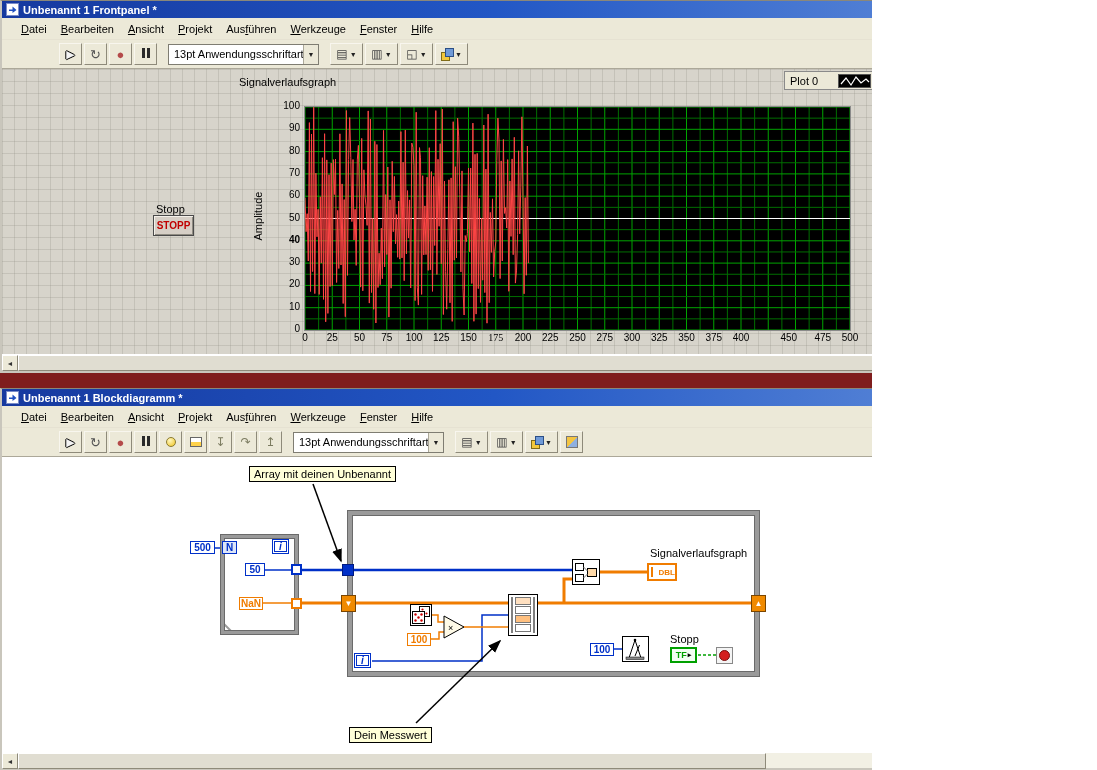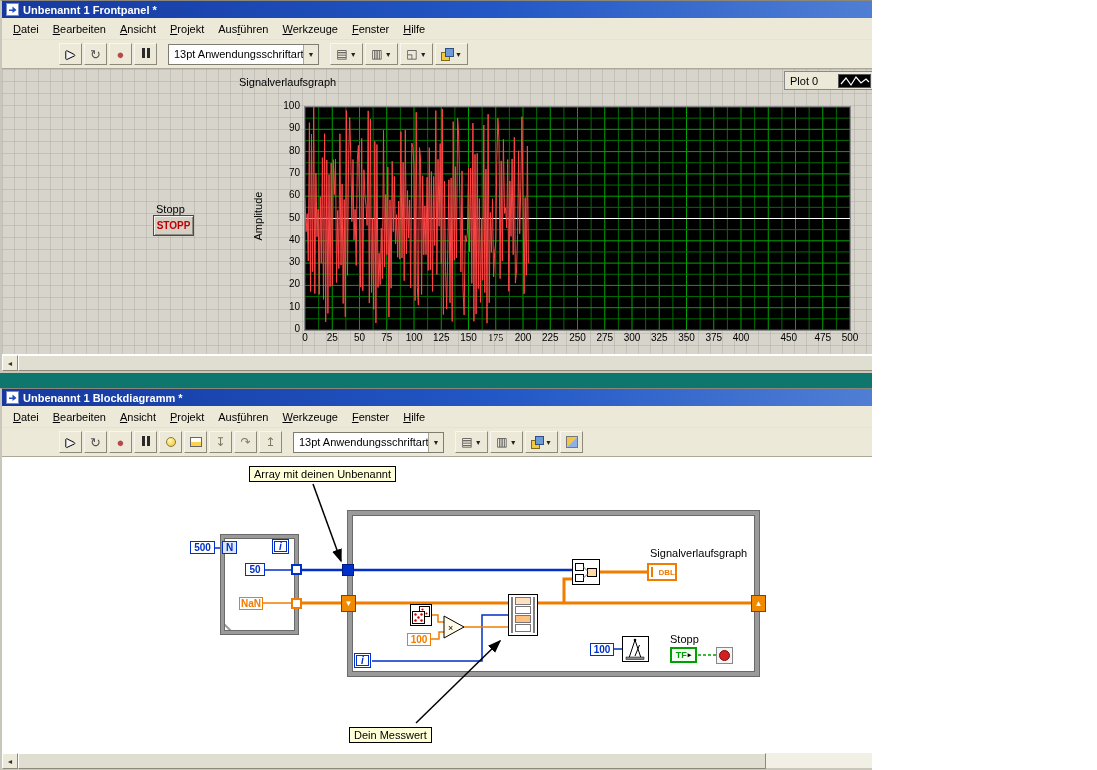--- a/index.html
+++ b/index.html
@@ -1,22 +1,22 @@
 <!DOCTYPE html>
 <html><head>
 <meta charset="utf-8">
 <style>
   *{margin:0;padding:0;box-sizing:border-box}
   body{font-family:"Liberation Sans",sans-serif;font-size:11px;color:#000}
-  #stage{position:relative;width:872px;height:770px;background:#0f766e;overflow:hidden}
+  #stage{position:relative;width:872px;height:770px;background:#7f1d1d;overflow:hidden}
 
   .win{position:absolute;left:0;width:1097px;background:#ece9d8;border:2px solid #c9c6bc;border-top:1px solid #8a877a}
   .titlebar{height:17px;background:linear-gradient(90deg,#16399f 0%,#2257c5 45%,#6a95dd 100%);
     color:#fff;font-weight:bold;display:flex;align-items:center;gap:4px;padding:0 4px;font-size:11px;white-space:nowrap}
-  .menubar{height:22px;background:#ece9d8;display:flex;align-items:center;padding-left:4px;border-bottom:1px solid #e6e2d2}
+  .menubar{height:22px;background:#ece9d8;display:flex;align-items:center;padding-left:12px;border-bottom:1px solid #e6e2d2}
   .mi{display:inline-block;padding:3px 7px;cursor:default}
   .toolbar{height:29px;background:#ece9d8;border-bottom:1px solid #aca899;position:relative;display:flex;align-items:center;gap:2px;padding-left:57px}
   .tbtn{width:23px;height:22px;border:1px solid;border-color:#f8f6ee #8e8a7a #8e8a7a #f8f6ee;background:#ece9d8;display:flex;align-items:center;justify-content:center;font-size:12px;color:#333;flex:none}
   .tbtn.dd{width:33px;gap:2px}
   .caret{font-size:7px;color:#222;line-height:1}
   .ic-run{color:#f4f4f4;font-size:11px;text-shadow:0 0 1px #000,1px 0 #000,-1px 0 #000,0 1px #000,0 -1px #000}
   .ic-abort{color:#b44a4a;font-size:13px;line-height:1}
   .pausebars i{display:inline-block;width:3px;height:10px;background:#2a2a2a;margin:0 1px}
   .bulb{width:10px;height:10px;border-radius:50%;background:radial-gradient(circle at 35% 30%,#fff7c0,#f0c420);border:1px solid #8a7a30;display:inline-block}
   .ic-retain{width:12px;height:10px;display:inline-block;border:1px solid #666;background:linear-gradient(180deg,#fff 45%,#ffd24a 45%)}
@@ -219,21 +219,21 @@
             <polyline points="0.0,90.8 1.1,124.7 2.2,106.7 3.3,154.0 4.4,15.6 5.5,184.5 6.5,27.1 7.6,164.6 8.7,0.3 9.8,186.6 10.9,66.2 12.0,129.8 13.1,102.3 14.2,187.4 15.3,89.8 16.3,156.1 17.4,50.7 18.5,192.4 19.6,26.7 20.7,214.8 21.8,52.9 22.9,206.4 24.0,67.7 25.1,179.5 26.2,56.1 27.3,178.6 28.3,52.6 29.4,87.5 30.5,52.0 31.6,175.5 32.7,103.4 33.8,161.5 34.9,26.8 36.0,158.0 37.1,76.9 38.2,196.5 39.2,92.6 40.3,209.7 41.4,3.5 42.5,168.4 43.6,52.5 44.7,10.6 45.8,50.5 46.9,114.6 48.0,52.5 49.0,133.0 50.1,102.3 51.2,158.4 52.3,52.9 53.4,38.4 54.5,96.5 55.6,180.1 56.7,31.4 57.8,183.8 58.9,62.8 60.0,89.6 61.0,98.3 62.1,118.4 63.2,3.9 64.3,196.1 65.4,12.0 66.5,185.5 67.6,111.5 68.7,202.3 69.8,34.3 70.9,216.0 71.9,37.5 73.0,180.5 74.1,146.2 75.2,177.7 76.3,121.1 77.4,171.7 78.5,23.4 79.6,159.9 80.7,87.6 81.8,147.5 82.8,60.0 83.9,210.1 85.0,92.8 86.1,181.2 87.2,54.3 88.3,124.7 89.4,69.4 90.5,136.8 91.6,107.6 92.7,150.3 93.7,94.0 94.8,152.1 95.9,24.6 97.0,150.9 98.1,55.2 99.2,173.7 100.3,23.1 101.4,146.9 102.5,83.6 103.5,131.1 104.6,92.9 105.7,181.0 106.8,36.1 107.9,40.3 109.0,58.7 110.1,193.6 111.2,5.2 112.3,180.6 113.4,198.1 114.5,40.6 115.5,50.8 116.6,187.4 117.7,68.7 118.8,147.9 119.9,98.9 121.0,147.6 122.1,70.2 123.2,163.4 124.3,40.7 125.4,162.8 126.4,64.6 127.5,184.4 128.6,69.5 129.7,138.5 130.8,3.6 131.9,167.5 133.0,52.3 134.1,119.3 135.2,36.7 136.3,156.8 137.3,2.1 138.4,207.5 139.5,74.2 140.6,164.7 141.7,202.2 142.8,141.7 143.9,72.8 145.0,195.8 146.1,70.9 147.2,214.4 148.2,14.7 149.3,153.2 150.4,59.7 151.5,150.9 152.6,11.1 153.7,29.2 154.8,87.6 155.9,164.9 157.0,63.9 158.0,182.4 159.1,208.0 160.2,128.5 161.3,134.7 162.4,126.4 163.5,61.2 164.6,144.9 165.7,61.0 166.8,176.5 167.9,16.1 168.9,214.3 170.0,47.3 171.1,207.1 172.2,46.4 173.3,181.6 174.4,91.5 175.5,195.4 176.6,111.1 177.7,173.2 178.8,18.0 179.8,185.6 180.9,62.1 182.0,216.2 183.1,7.2 184.2,195.7 185.3,105.4 186.4,145.4 187.5,91.8 188.6,170.0 189.7,144.3 190.8,134.7 191.8,53.6 192.9,11.1 194.0,33.0 195.1,171.6 196.2,53.9 197.3,154.0 198.4,32.4 199.5,106.4 200.6,100.6 201.7,121.0 202.7,52.6 203.8,184.3 204.9,74.0 206.0,129.4 207.1,51.9 208.2,147.7 209.3,30.3 210.4,176.1 211.5,163.9 212.6,127.3 213.6,43.8 214.7,126.8 215.8,80.1 216.9,9.8 218.0,93.2 219.1,186.8 220.2,90.6 221.3,168.3 222.4,39.0 223.4,156.1 " fill="none" stroke="#ff4545" stroke-width="1"></polyline>
           </svg>
       </div>
       <div class="abs" style="left:196px;top:141px;width:120px;text-align:center;transform:rotate(-90deg)">Amplitude</div>
       <div class="abs" style="left:154px;top:134px">Stopp</div>
       <button class="stop-btn">STOPP</button>
     <span class="tick" style="left: 271px; width: 27px; text-align: right; top: 254px;">0</span>
         <span class="tick" style="left: 271px; width: 27px; text-align: right; top: 231.7px;">10</span>
         <span class="tick" style="left: 271px; width: 27px; text-align: right; top: 209.4px;">20</span>
         <span class="tick" style="left: 271px; width: 27px; text-align: right; top: 187.1px;">30</span>
-        <span class="tick" style="left: 271px; width: 27px; text-align: right; top: 164.8px;">40</span>
+        <span class="tick" style="left: 271px; width: 27px; text-align: right; top: 164.8px; font-weight: bold;">40</span>
         <span class="tick" style="left: 271px; width: 27px; text-align: right; top: 142.5px;">50</span>
         <span class="tick" style="left: 271px; width: 27px; text-align: right; top: 120.2px;">60</span>
         <span class="tick" style="left: 271px; width: 27px; text-align: right; top: 97.9px;">70</span>
         <span class="tick" style="left: 271px; width: 27px; text-align: right; top: 75.6px;">80</span>
         <span class="tick" style="left: 271px; width: 27px; text-align: right; top: 53.3px;">90</span>
         <span class="tick" style="left: 271px; width: 27px; text-align: right; top: 31px;">100</span>
         <span class="tick" style="left: 288px; width: 30px; text-align: center; top: 263px;">0</span>
         <span class="tick" style="left: 315.25px; width: 30px; text-align: center; top: 263px;">25</span>
         <span class="tick" style="left: 342.5px; width: 30px; text-align: center; top: 263px;">50</span>
         <span class="tick" style="left: 369.75px; width: 30px; text-align: center; top: 263px;">75</span>

